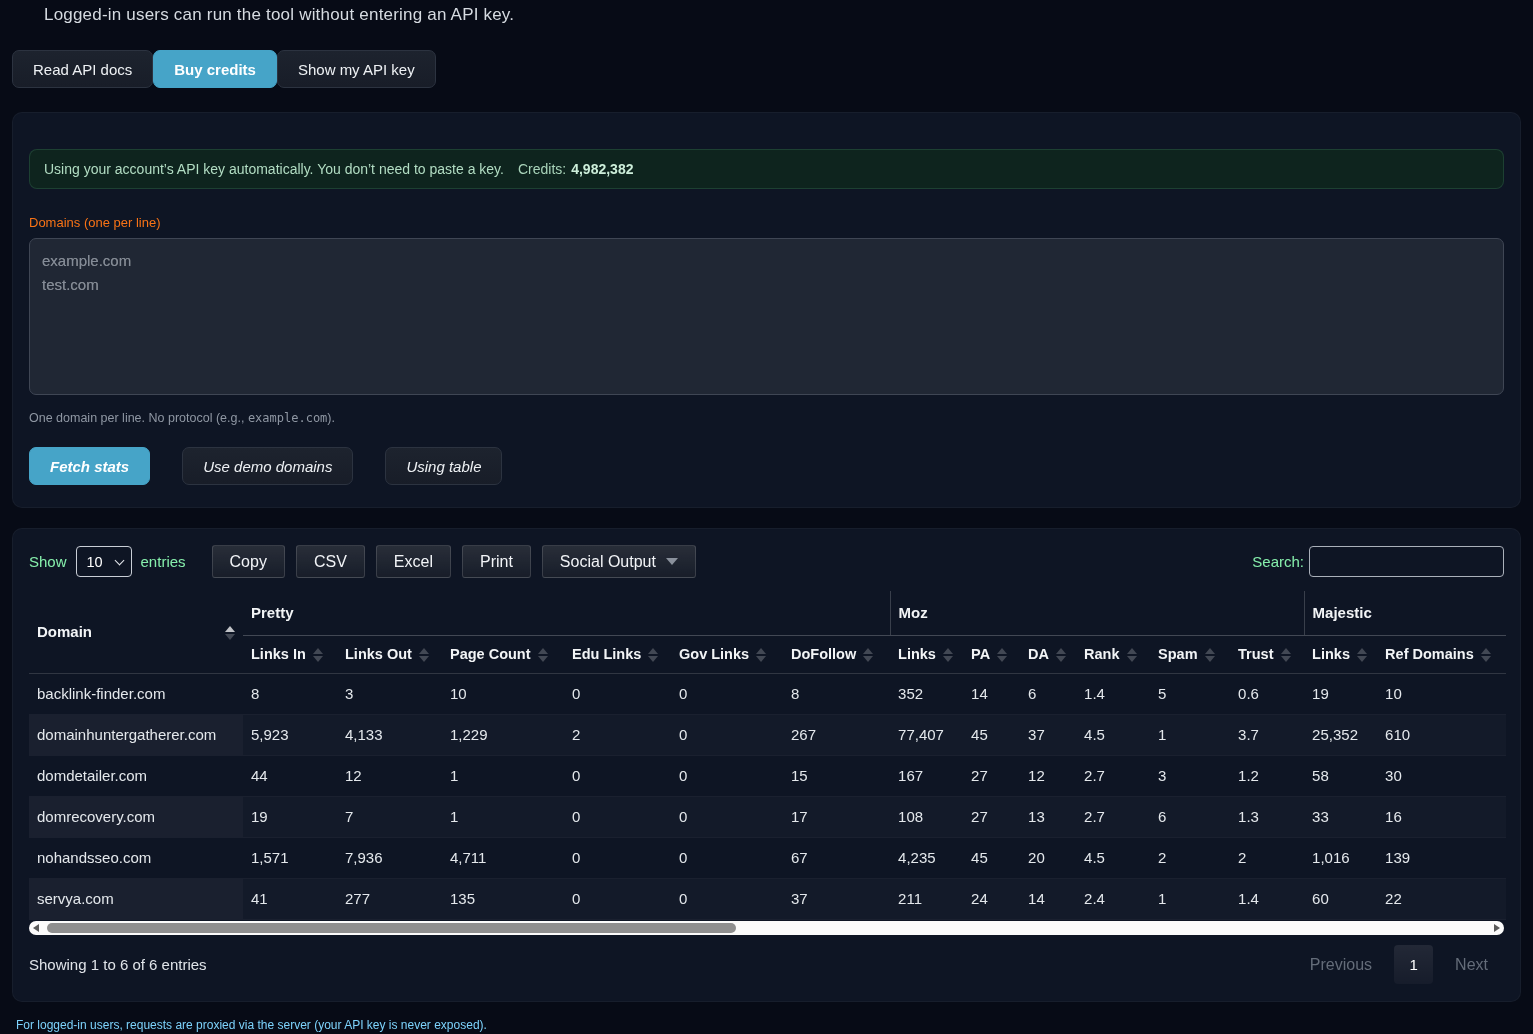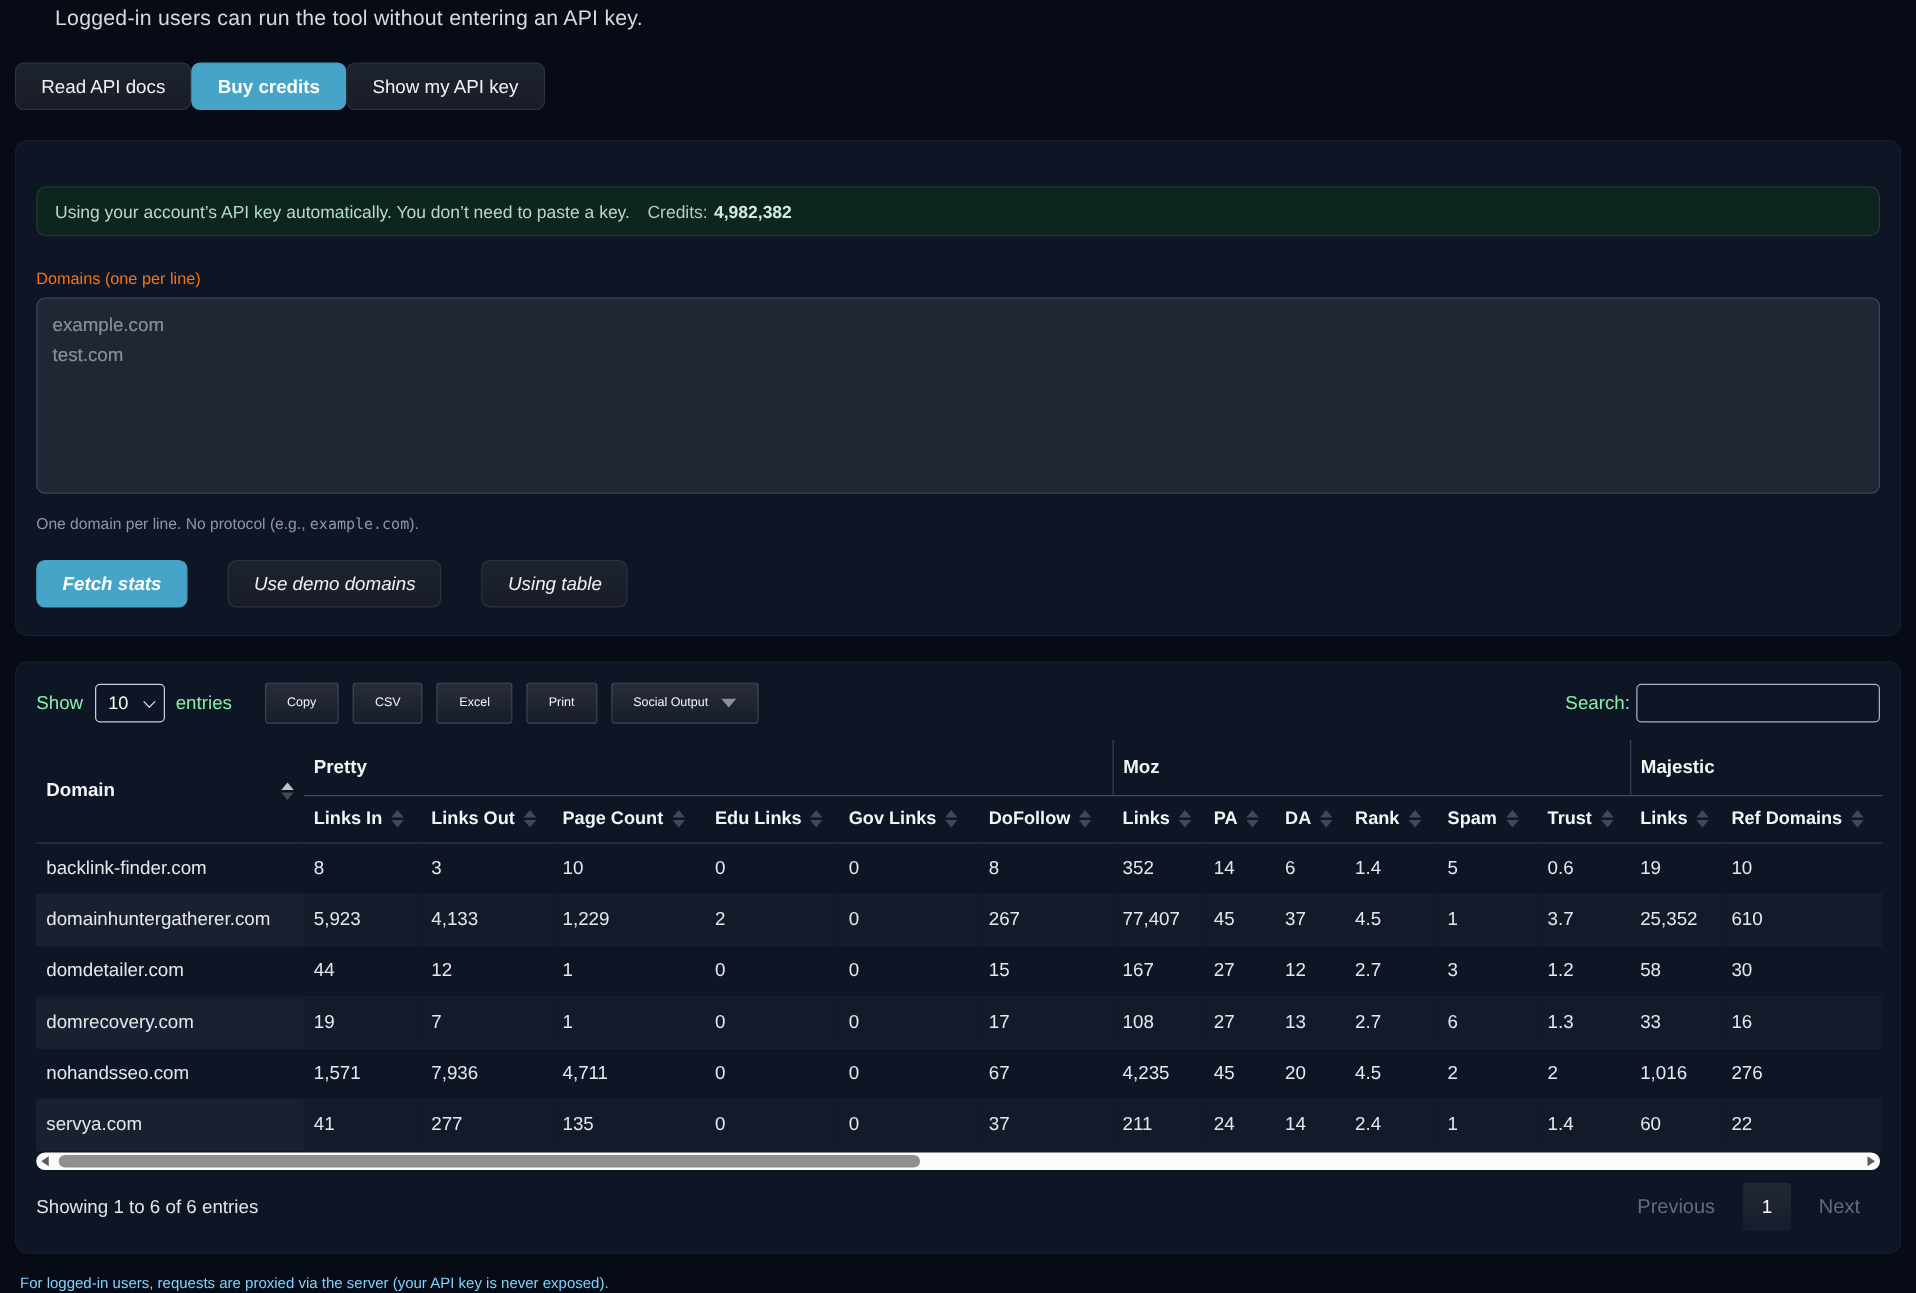--- a/index.html
+++ b/index.html
@@ -99,21 +99,21 @@
   .select-wrap .chev {
     position: absolute; right: 9px; top: 11px;
     width: 7px; height: 7px; pointer-events: none;
     border-right: 1.8px solid #e6e9ee; border-bottom: 1.8px solid #e6e9ee;
     transform: rotate(45deg);
   }
   .export-group { display: flex; gap: 11px; margin-left: 26px; }
   .dt-btn {
     display: inline-flex; align-items: center; justify-content: center;
     height: 33px; padding: 0 17px;
-    font-size: 10px; color: #f2f4f7; cursor: pointer;
+    font-size: 16px; color: #f2f4f7; cursor: pointer;
     border: 1px solid rgba(255,255,255,.14); border-radius: 3px;
     background: linear-gradient(rgba(255,255,255,.085), rgba(255,255,255,.015)), #141a26;
   }
   .caret-down {
     width: 0; height: 0; margin-left: 10px;
     border-left: 6px solid transparent; border-right: 6px solid transparent;
     border-top: 7px solid #8a919c;
   }
   .search-group { margin-left: auto; display: flex; align-items: center; }
   .search-group .lbl { margin-right: 5px; }
@@ -132,21 +132,21 @@
   }
   tr.group-row { height: 44px; }
   tr.cols-row { height: 38px; }
   .th-group { font-size: 15px; font-weight: bold; color: #f2f4f6; vertical-align: middle;
     border-bottom: 1px solid rgba(255,255,255,.22); }
   .th-group.divided { border-left: 1px solid rgba(255,255,255,.18); }
   .th-domain {
     font-size: 15px; font-weight: bold; color: #f2f4f6; vertical-align: middle;
     border-bottom: 1px solid rgba(255,255,255,.14); cursor: pointer;
   }
-  .th-domain .inner { display: flex; align-items: center; justify-content: space-between; }
+  .th-domain .inner { display: flex; align-items: flex-end; justify-content: space-between; }
   .th-col {
     font-size: 14.5px; font-weight: bold; color: #f2f4f6; vertical-align: middle;
     border-bottom: 1px solid rgba(255,255,255,.14); cursor: pointer;
   }
   .sort { display: inline-flex; flex-direction: column; gap: 2px; margin-left: 7px; vertical-align: middle; }
   .sort i { display: block; width: 0; height: 0;
     border-left: 5px solid transparent; border-right: 5px solid transparent; }
   .sort .up   { border-bottom: 6px solid rgba(255,255,255,.22); }
   .sort .down { border-top:    6px solid rgba(255,255,255,.22); }
   .sort.asc .up { border-bottom-color: rgba(255,255,255,.75); }
@@ -434,21 +434,21 @@
             <td>0</td>
             <td>0</td>
             <td>67</td>
             <td>4,235</td>
             <td>45</td>
             <td>20</td>
             <td>4.5</td>
             <td>2</td>
             <td>2</td>
             <td>1,016</td>
-            <td>276</td>
+            <td>139</td>
           </tr>
           <tr class="stripe">
             <td class="td-domain">servya.com</td>
             <td>41</td>
             <td>277</td>
             <td>135</td>
             <td>0</td>
             <td>0</td>
             <td>37</td>
             <td>211</td>

